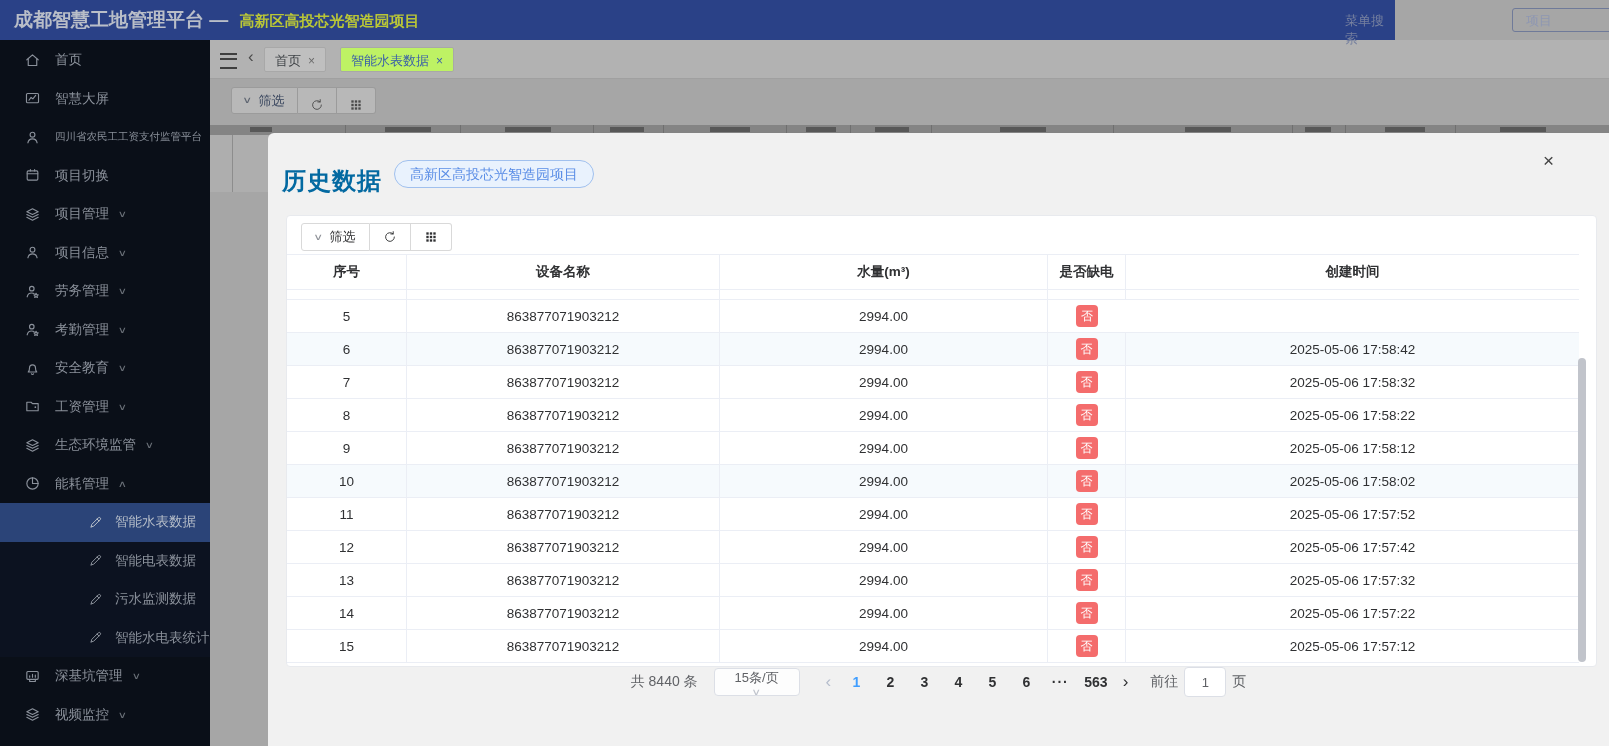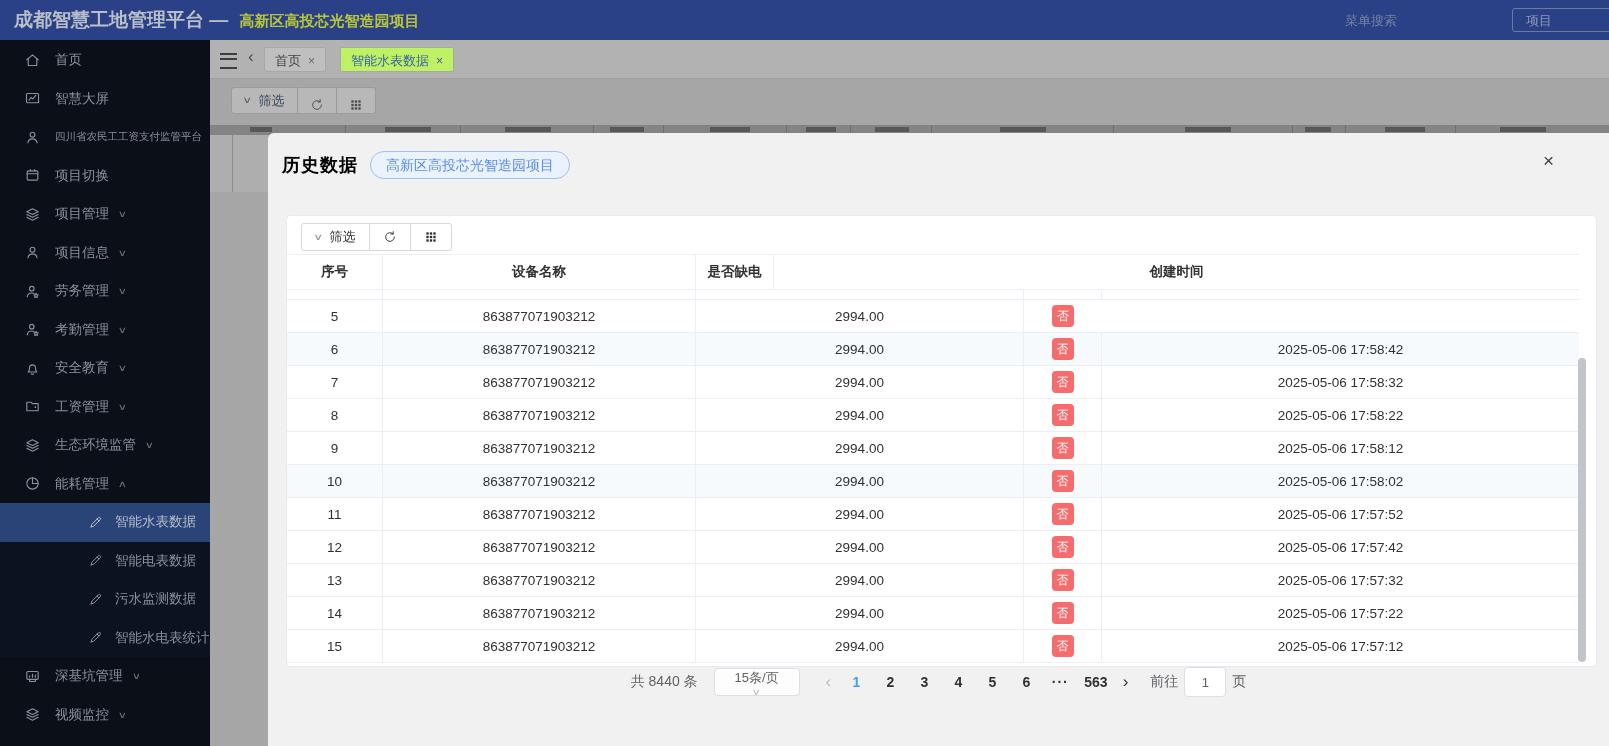--- a/index.html
+++ b/index.html
@@ -1,19 +1,19 @@
 <!DOCTYPE html>
 <html><head>
 <meta charset="utf-8">
 <style>
   html,body{margin:0;padding:0;background:#888;}
   .app{position:relative;width:1609px;height:746px;overflow:hidden;
        font-family:"Liberation Sans","DejaVu Sans",sans-serif;background:#a6a6a6;}
   
-  .top-header{position:absolute;left:0;top:0;width:1609px;height:40px;background:#2a4187;z-index:3;}
+  .top-header{position:absolute;left:0;top:0;width:1395px;height:40px;background:#2a4187;z-index:3;}
   .brand{position:absolute;left:14px;top:7px;font-size:19px;font-weight:700;color:#b9bec8;white-space:nowrap;}
   .brand .proj{font-size:15px;color:#b9c637;margin-left:6px;}
   .menu-search{position:absolute;left:1345px;top:12px;font-size:13px;color:#76809f;}
   .proj-switch-btn{position:absolute;left:1512px;top:8px;height:24px;line-height:24px;width:120px;
        border:1px solid #6f7a99;border-radius:3px;color:#8e97b2;font-size:13px;padding-left:13px;box-sizing:border-box;}
   
   .sidebar{position:absolute;left:0;top:40px;width:210px;height:706px;background:#0a0f18;z-index:3;overflow:hidden;}
   .sb-menu{position:absolute;left:0;top:1px;width:210px;}
   .sb-item{height:38.5px;display:flex;align-items:center;padding-left:24px;color:#8b919b;font-size:13.5px;
        white-space:nowrap;box-sizing:border-box;cursor:pointer;}
@@ -45,42 +45,42 @@
   .bg-thead{position:absolute;left:0;top:85px;width:1399px;height:10px;background:#848484;overflow:hidden;}
   .bg-thead .vline{position:absolute;top:0;width:1px;height:10px;background:#6f6f6f;}
   .bg-thead .blip{position:absolute;top:2px;height:5px;background:#4a4a4a;opacity:.75;}
   .bg-rowband{position:absolute;left:0;top:95px;width:1399px;height:57px;background:#aeaeae;}
   .bg-rowline{position:absolute;left:22px;top:95px;width:1px;height:57px;background:#8d8d8d;}
   
   .modal{position:absolute;left:268px;top:133px;width:1341px;height:613px;background:#f1f1f1;
        border-radius:6px 0 0 0;z-index:10;}
   .modal-close{position:absolute;right:55px;top:18px;font-size:19px;color:#444;cursor:pointer;line-height:1;}
   .modal-head{position:absolute;left:14px;top:18px;display:flex;align-items:center;}
-  .modal-title{font-size:18px;font-weight:700;color:#000000;letter-spacing:1px;}
+  .modal-title{font-size:24px;font-weight:700;color:#0369a1;letter-spacing:1px;margin-top:14px;}
   .proj-pill{margin-left:12px;height:26px;line-height:26px;border:1px solid #a0c0ee;border-radius:14px;
        background:#e9f2fd;color:#5a8de6;font-size:14px;padding:0 15px;}
   .card{position:absolute;left:18px;top:82px;width:1311px;height:452px;background:#fff;
        border:1px solid #e8eaee;border-radius:4px;box-sizing:border-box;}
   .m-toolbar{position:absolute;left:14px;top:7px;height:28px;display:flex;}
   .m-toolbar .seg{background:#fff;border:1px solid #d9d9d9;border-left:none;height:28px;
        font-size:13px;color:#303133;padding:0 13px;box-sizing:border-box;display:flex;align-items:center;cursor:pointer;}
   .m-toolbar .seg:first-child{border-left:1px solid #d9d9d9;border-radius:3px 0 0 3px;}
   .m-toolbar .seg:last-child{border-radius:0 3px 3px 0;}
   .m-toolbar .chev{font-size:9px;color:#909399;margin-right:8px;transform:scaleX(1.5);}
   .m-toolbar .mini-icon{color:#303133;}
   
   .tbl{position:absolute;left:0;top:38px;width:1292px;border-top:1px solid #ebeef5;}
   .tr{display:flex;border-bottom:1px solid #ebeef5;background:#fff;}
   .tr.head{height:34px;font-weight:700;font-size:13.5px;color:#303133;}
   .tr.body{height:32px;font-size:13.5px;color:#303133;}
   .tr.sliver{height:9px;}
   .tr.hl{background:#f6fafd;}
   .td{display:flex;align-items:center;justify-content:center;border-right:1px solid #ebeef5;box-sizing:border-box;overflow:hidden;}
   .td:last-child{border-right:none;}
-  .c0{width:96px;}.c1{width:313px;}.c2{width:328px;}.c3{width:78px;}.c4{flex:1;}
+  .c0{width:120px;}.c1{width:313px;}.c2{width:328px;}.c3{width:78px;}.c4{flex:1;}
   .no-badge{display:inline-block;width:22px;height:22px;line-height:22px;text-align:center;
        background:#f46c6c;color:#fff;border-radius:4px;font-size:12px;}
   .scrollbar{position:absolute;right:10px;top:73px;width:8px;height:373px;}
   .scroll-thumb{position:absolute;left:0;top:69px;width:8px;height:304px;background:#c1c4cb;border-radius:4px;cursor:pointer;}
   
   .pagination{position:absolute;left:0;top:535px;width:1341px;height:28px;display:flex;
        align-items:center;justify-content:center;font-size:14px;color:#606266;}
   .pg-total{margin-right:16px;}
   .pg-size{width:86px;height:28px;border:1px solid #dcdfe6;border-radius:4px;background:#fdfdfd;
        display:flex;align-items:center;justify-content:space-between;padding:0 8px;box-sizing:border-box;
@@ -354,20 +354,21 @@
                 <rect x="10" y="16" width="4" height="4"></rect>
                 <rect x="16" y="16" width="4" height="4"></rect>
               </svg></span>
         </div>
       </div>
 
       <div class="tbl">
         <div class="tr head">
             <div class="td c0">序号</div>
             <div class="td c1">设备名称</div>
+            <div class="td c2">水量(m³)</div>
             <div class="td c3">是否缺电</div>
             <div class="td c4">创建时间</div>
           </div>
         <div class="tr sliver">
           <div class="td c0"></div>
             <div class="td c1"></div>
             <div class="td c2"></div>
             <div class="td c3"></div>
             <div class="td c4"></div>
         </div>

